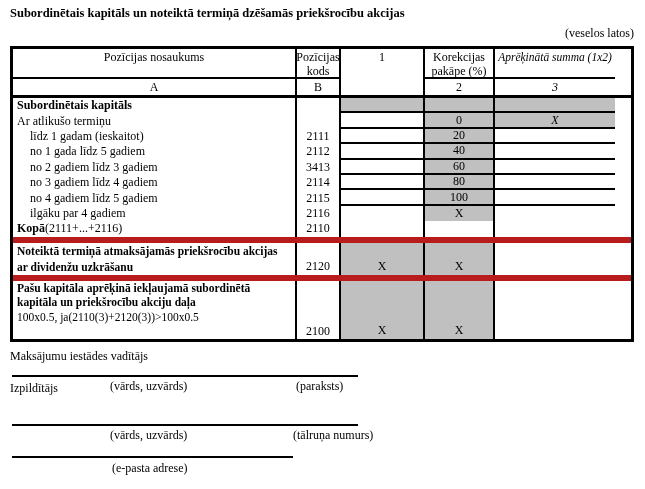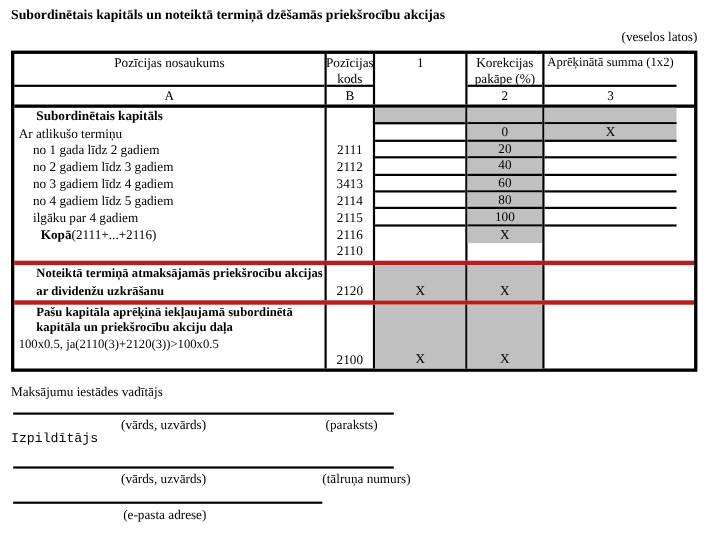--- a/index.html
+++ b/index.html
@@ -10,38 +10,38 @@
   .unit-note { position: absolute; right: 11px; top: 26px; }
 
   .doc-table { position: absolute; left: 10px; top: 46px; width: 624px; border: 3px solid #000; background: #fff; }
 
   .flexrow { display: flex; }
   .col { display: flex; flex-direction: column; }
   .c1 { width: 282px; }
   .c2 { width: 44px; }
   .c3 { width: 84px; }
   .c4 { width: 70px; }
-  .c5 { width: 122px; }
+  .c5 { width: 122px; font-style: italic; }
   .vline { border-left: 2px solid #000; }
 
   .thead { border-bottom: 3px solid #000; }
   .hc1 { height: 30px; border-bottom: 2px solid #000; display: flex; align-items: flex-start; justify-content: center; text-align: center; line-height: 14px; padding-top: 1px; }
   .hc2 { height: 16px; display: flex; align-items: center; justify-content: center; }
 
-  .sep { border-top: 4px solid #b91c1c; }
+  .sep { border-top: 6px solid #b91c1c; }
 
   .r   { height: 15.4px; display: flex; align-items: center; white-space: nowrap; overflow: hidden; }
   .r16 { height: 16px;   display: flex; align-items: center; white-space: nowrap; overflow: hidden; }
   .r14 { height: 14.5px; display: flex; align-items: center; white-space: nowrap; overflow: hidden; }
   .sp2 { height: 30.8px; }
   .sp3 { height: 43.5px; }
   .lab { padding-left: 4px; }
   .ind { padding-left: 17px; }
   .ctr { justify-content: center; }
-  .b   { font-weight: bold; padding-left: 20px; }
+  .b   { font-weight: bold; }
   .small { font-size: 11.5px; }
 
   .cell { height: 15.4px; display: flex; align-items: center; justify-content: center; border-bottom: 2px solid #000; }
   .f32  { height: 32px; }
   .f58  { height: 58px; }
   .nob  { border-bottom: none; }
   .gray { background: var(--cell-gray, #c0c0c0); }
   .bend { align-items: flex-end; padding-bottom: 1px; }
 
   .sig-label { position: absolute; white-space: nowrap; }
@@ -74,21 +74,22 @@
     <div class="col c5 vline">
       <div class="hc1 small">Aprēķinātā summa (1x2)</div>
       <div class="hc2">3</div>
     </div>
   </div>
 
   <div class="flexrow">
     <div class="col c1">
       <div class="r lab b">Subordinētais kapitāls</div>
       <div class="r lab">Ar atlikušo termiņu</div>
-      <div class="r ind">no 1 gada līdz 2 gadiem</div>
+      <div class="r ind">līdz 1 gadam (ieskaitot)</div>
+      <div class="r ind">no 1 gada līdz 5 gadiem</div>
       <div class="r ind">no 2 gadiem līdz 3 gadiem</div>
       <div class="r ind">no 3 gadiem līdz 4 gadiem</div>
       <div class="r ind">no 4 gadiem līdz 5 gadiem</div>
       <div class="r ind">ilgāku par 4 gadiem</div>
       <div class="r lab">
         <span class="b">Kopā</span>
           <span> (2111+...+2116)</span>
       </div>
     </div>
     <div class="col c2 vline">
@@ -175,20 +176,20 @@
   </div>
 
 </div>
 
 <div class="sig-label" style="left:10px; top:349px;">Maksājumu iestādes vadītājs</div>
 
 <div class="sig-line" style="left:12px; top:375px; width:346px;"></div>
 <div class="sig-label" style="left:110px; top:379px;">(vārds, uzvārds)</div>
 <div class="sig-label" style="left:296px; top:379px;">(paraksts)</div>
 
-<div class="sig-label" style="left:10px; top:392px;font-family:Liberation Mono, monospace;">Izpildītājs</div>
+<div class="sig-label" style="left:10px; top:381px;">Izpildītājs</div>
 
 <div class="sig-line" style="left:12px; top:424px; width:346px;"></div>
 <div class="sig-label" style="left:110px; top:428px;">(vārds, uzvārds)</div>
 <div class="sig-label" style="left:293px; top:428px;">(tālruņa numurs)</div>
 
 <div class="sig-line" style="left:12px; top:456px; width:281px;"></div>
 <div class="sig-label" style="left:112px; top:461px;">(e-pasta adrese)</div>
 
 </body></html>

